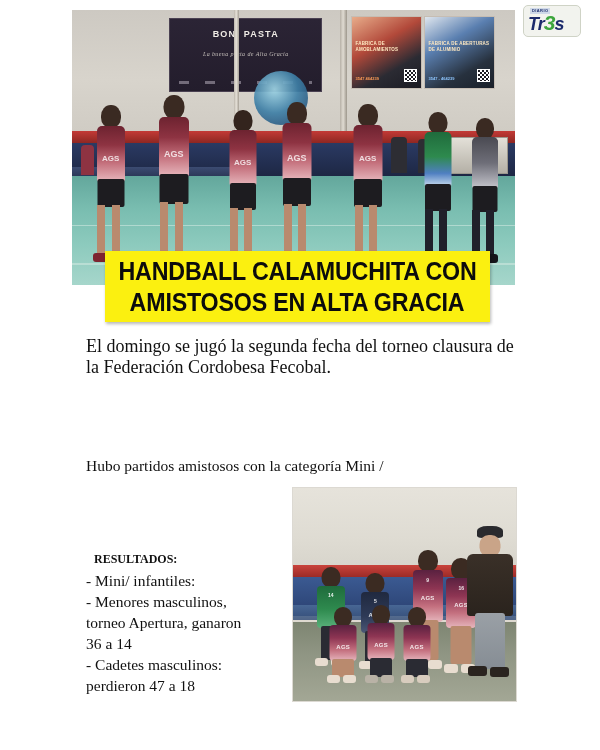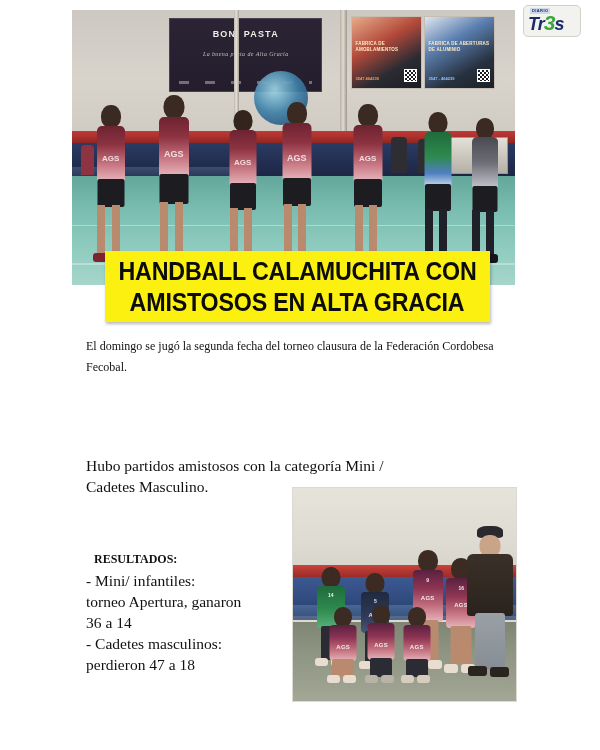--- a/index.html
+++ b/index.html
@@ -137,21 +137,21 @@
     color:#0c0c0c;
     letter-spacing:-.2px;
     transform:scaleX(.93);
     transform-origin:center;
     white-space:nowrap;
   }
 
   
   .body-text{
     position:absolute;left:86px;top:336px;width:432px;
-    font-size:12px;line-height:20.5px;color:#111;
+    font-size:18px;line-height:20.5px;color:#111;
   }
   .para{margin:0 0 18px 0;}
   .para b{font-weight:bold;}
 
   .col-left{
     position:absolute;left:86px;top:455px;width:205px;
     font-size:15.5px;line-height:21px;color:#111;
   }
   .col-wide{
     position:absolute;left:86px;top:455px;width:420px;
@@ -341,27 +341,27 @@
 
 <div class="body-text">
   <p class="para">El domingo se jugó la segunda fecha del torneo clausura de la Federación Cordobesa Fecobal.</p>
 </div>
 
 <div class="col-wide">
   <div> Hubo partidos amistosos con la categoría Mini /</div>
 </div>
 
 <div class="col-left" style="top:476px">
-  <div>Cadetes Masculino.</div>
 </div>
 
 <div class="col-left" style="top:549px">
   <div class="res-title" style="padding-left:8px">RESULTADOS:</div>
   <div class="res-list">
     <div class="res-line">- Mini/ infantiles:</div>
+    <div class="res-line">- Menores masculinos,</div>
     <div class="res-line">torneo Apertura, ganaron</div>
     <div class="res-line">36 a 14</div>
     <div class="res-line">- Cadetes masculinos:</div>
     <div class="res-line">perdieron 47 a 18</div>
   </div>
 </div>
 
 <div class="photo-bottom">
   <div class="pb-wall"></div>
   <div class="pb-red"></div>

